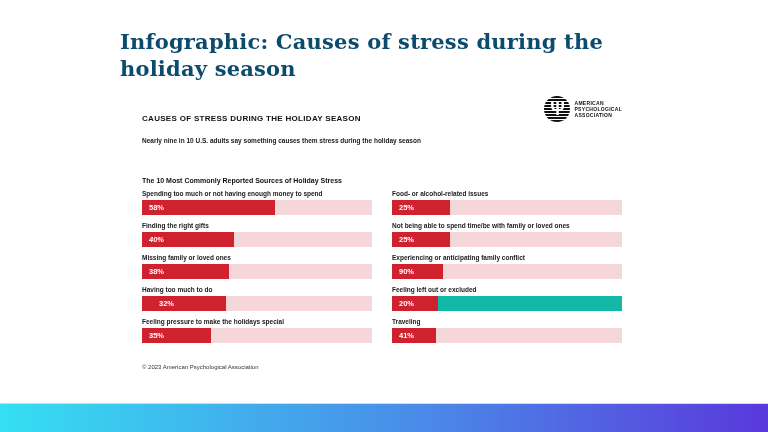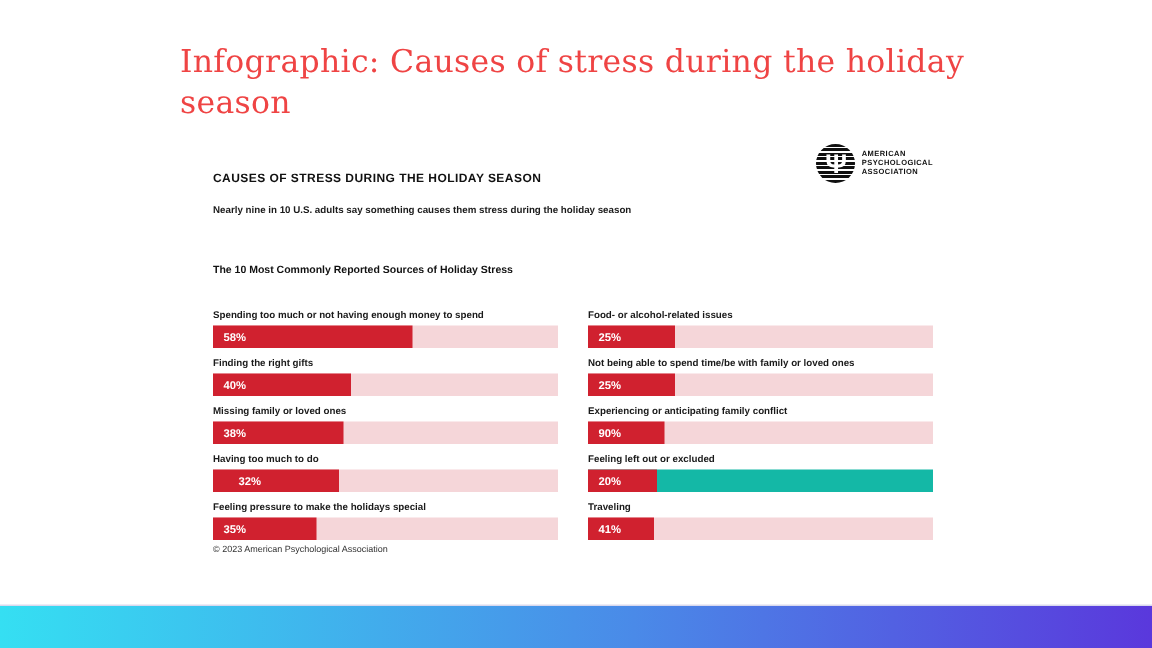--- a/index.html
+++ b/index.html
@@ -12,22 +12,22 @@
   }
 
   
   .slide-title {
     position: absolute;
     left: 120px; top: 28px;
     width: 545px;
     font-family: "DejaVu Serif", "Liberation Serif", serif;
     font-size: 21px;
     line-height: 27px;
-    font-weight: 400;
-    color: #ef4444;
+    font-weight: 700;
+    color: #0c4a6e;
     letter-spacing: 0.2px;
   }
 
   
   .infographic {
     position: absolute;
     left: 142px; top: 96px;
     width: 480px; height: 284px;
     background: #ffffff;
   }
@@ -102,21 +102,21 @@
     position: absolute;
     left: 0; top: 81px;
     font-size: 7px;
     font-weight: bold;
     color: #111111;
   }
 
   
   .cols {
     position: absolute;
-    left: 0; top: 111px;
+    left: 0; top: 94px;
     width: 480px;
     display: flex;
     gap: 20px;
   }
   .col { flex: 1; }
   .row { margin-bottom: 7px; }
   .row-label {
     font-size: 6.5px;
     font-weight: 600;
     color: #1a1a1a;
@@ -183,21 +183,21 @@
         <div class="row">
           <div class="row-label">Spending too much or not having enough money to spend</div>
           <div class="track" style="background: rgb(245, 214, 217);">
             <div class="fill" style="width: 58%; background: rgb(208, 33, 47);">
               <span>58%</span>
             </div>
           </div>
         </div>
         <div class="row">
           <div class="row-label">Finding the right gifts</div>
-          <div class="track" style="background: rgb(245, 214, 217);">
+          <div class="track" style="background: rgb(245, 214, 217); font-style: italic;">
             <div class="fill" style="width: 40%; background: rgb(208, 33, 47);">
               <span>40%</span>
             </div>
           </div>
         </div>
         <div class="row">
           <div class="row-label">Missing family or loved ones</div>
           <div class="track" style="background: rgb(245, 214, 217);">
             <div class="fill" style="width: 38%; background: rgb(208, 33, 47);">
               <span>38%</span>

